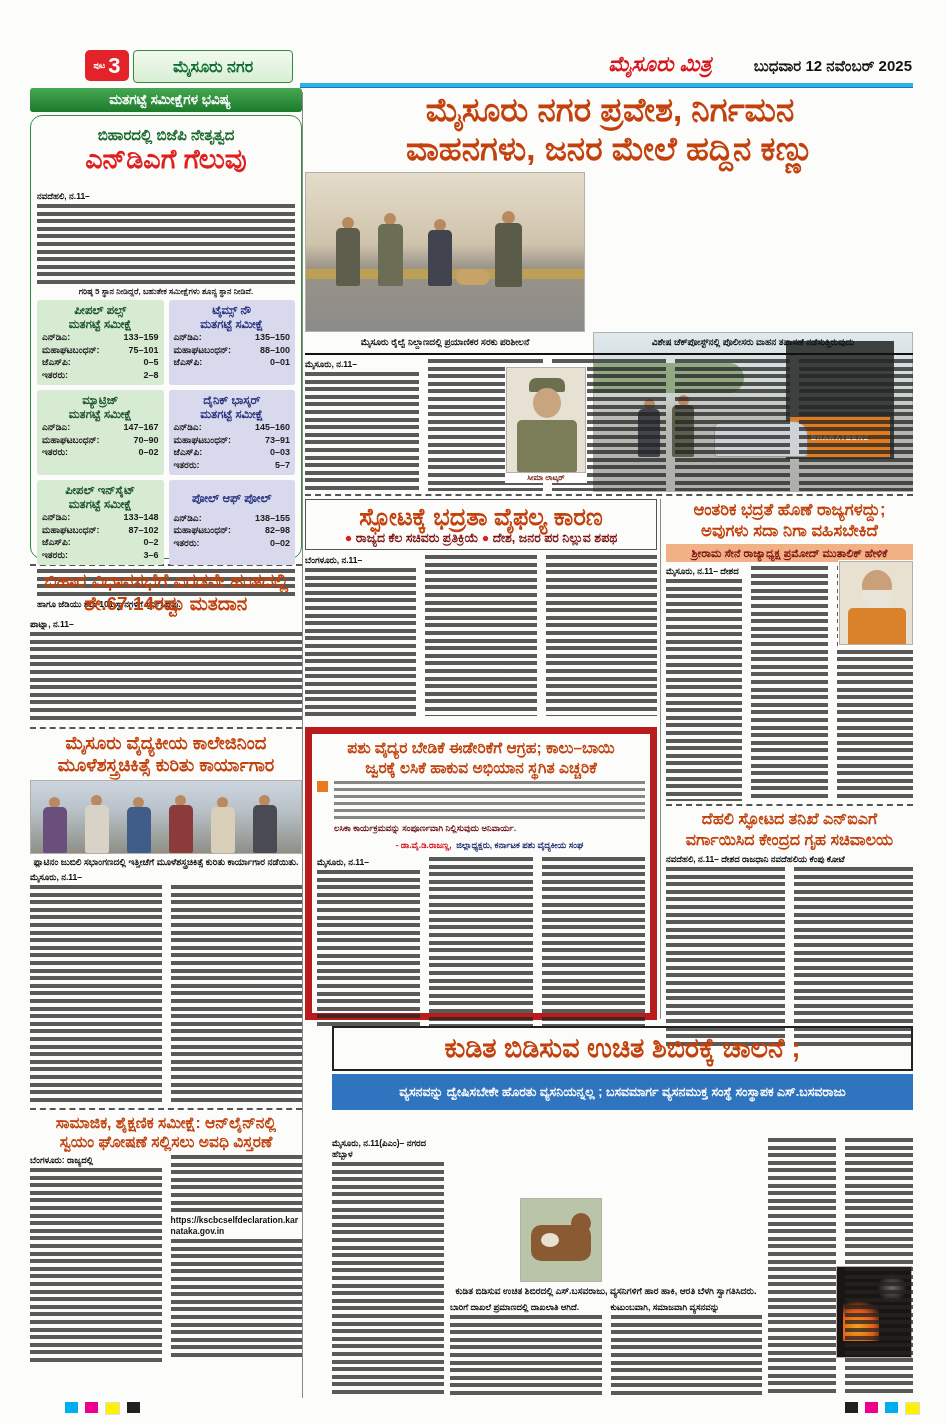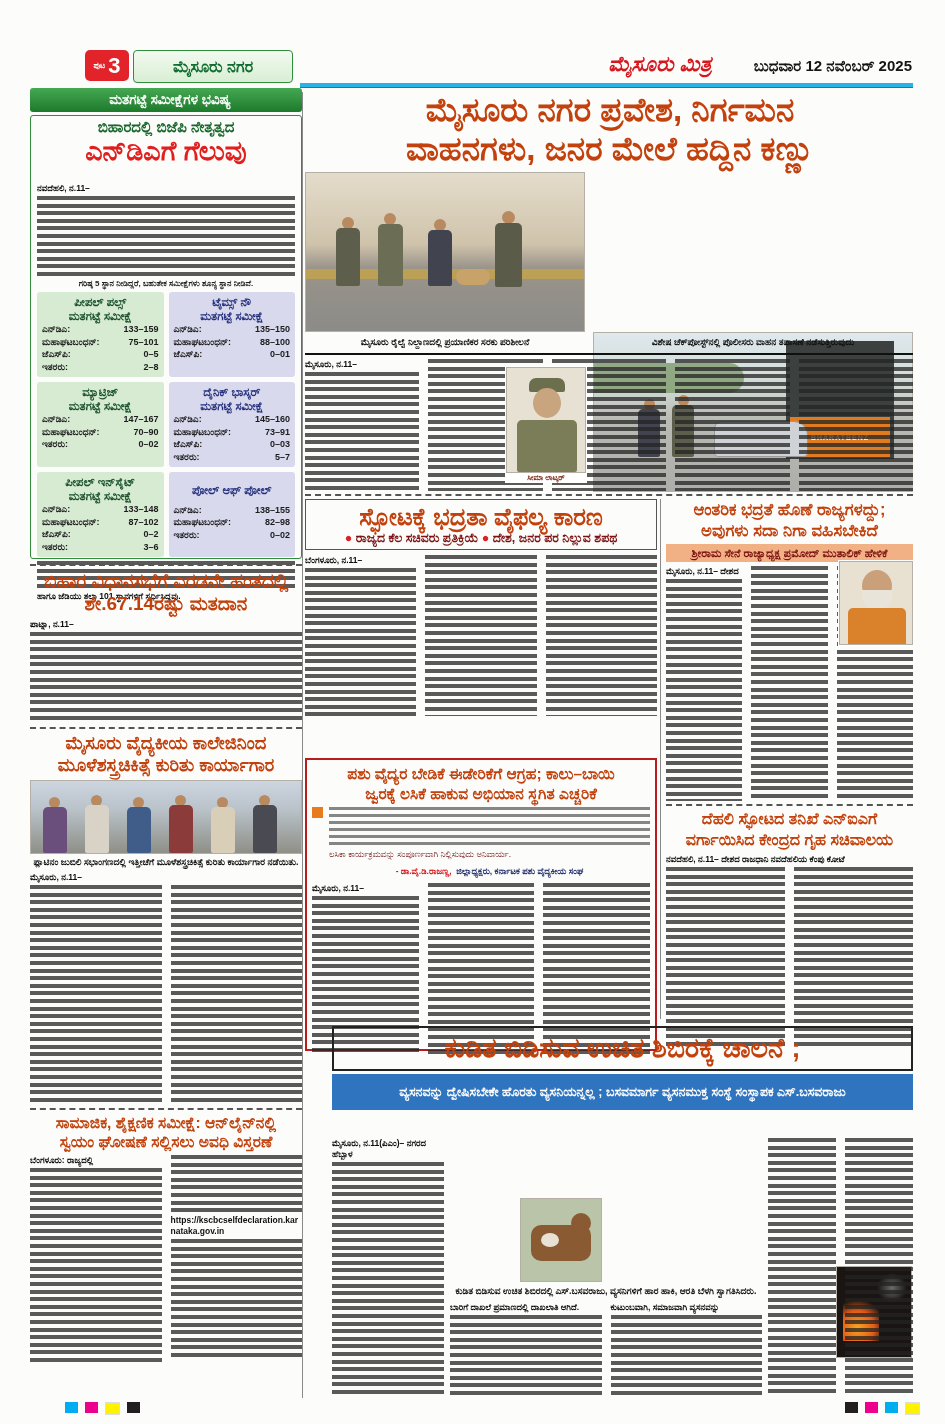--- a/index.html
+++ b/index.html
@@ -22,40 +22,40 @@
   
   .pagebox{background:#e3232a;border-radius:5px;color:#fff;display:flex;align-items:center;justify-content:center;gap:3px;}
   .secbox{background:linear-gradient(#f2faf0,#d8eed3);border:1px solid #2f8d3c;border-radius:4px;
           display:flex;align-items:center;justify-content:center;color:#0f6b2f;font-weight:bold;font-size:16px;}
   .masthead{color:#d6171e;font-weight:bold;font-style:italic;font-size:21px;text-align:center;}
   .dateline-top{font-weight:bold;font-size:15px;text-align:right;color:#141414;}
   .bluerule{background:#2ab3e6;border-bottom:1px solid #147bb5;}
   
   .strap-green{background:linear-gradient(#45a852,#1d7a2c);color:#fff;font-weight:bold;font-size:13.5px;
                display:flex;align-items:center;justify-content:center;border-radius:3px;padding-left:8px;}
-  .pollbox-wrap{border:1.5px solid #2f8d3c;border-radius:3px;box-sizing:border-box;padding:2px 6px;}
+  .pollbox-wrap{border:1.5px solid #2f8d3c;border-radius:12px;box-sizing:border-box;padding:10px 6px;}
   .kicker{color:#17672a;font-weight:bold;font-size:15px;text-align:center;line-height:18px;}
   .bigred{color:#e0201f;font-weight:bold;font-size:27px;text-align:center;line-height:30px;}
   .note{font-weight:bold;font-size:8px;line-height:10px;text-align:center;color:#222;}
   .pollgrid{display:grid;grid-template-columns:1fr 1fr;gap:5px;}
   .pbox{border-radius:3px;padding:4px 5px;box-sizing:border-box;}
   .pbox.green{background:#d7ead2;}
   .pbox.lav{background:#d9d9ee;}
   .pname{font-weight:bold;font-size:11.5px;line-height:13.5px;text-align:center;}
   .pbox.green .pname{color:#17502a;}
   .pbox.lav .pname{color:#24307c;}
   .prow{display:flex;justify-content:space-between;font-weight:bold;font-size:9px;line-height:12.5px;color:#1c1c1c;}
   
   .bullets{font-weight:bold;font-size:12.5px;color:#7c1212;text-align:center;line-height:15px;}
   .dot{color:#e02020;}
   .strap-orange{background:#f2b184;color:#7a1010;font-weight:bold;font-size:11px;display:flex;align-items:center;justify-content:center;}
   .strap-blue{background:#2f74bf;color:#fff;font-weight:bold;font-size:12.5px;display:flex;align-items:center;justify-content:center;}
   .attr-name{color:#d6171e;font-weight:bold;font-size:8.5px;}
   .attr-role{color:#23306e;font-weight:bold;font-size:8.5px;}
-  .quote-end{color:#6d1414;font-weight:normal;font-size:8.5px;line-height:11px;}
+  .quote-end{color:#6d1414;font-weight:bold;font-size:8.5px;line-height:11px;}
   .qmark{width:11px;height:11px;background:#e87b1e;display:inline-block;}
   .regrow{display:flex;gap:7px;}
   .reg{width:13px;height:11px;}
   .portrait-name{font-weight:bold;font-size:7.5px;text-align:center;color:#7a2a1a;line-height:9px;}
   .linktext{font-weight:bold;font-size:8.5px;line-height:11px;color:#111;word-break:break-all;}
 </style>
 </head>
 <body>
 
 <div class="page">
@@ -336,21 +336,21 @@
   </div>
 
   <div class="abs" style="left:838px;top:560px;width:74px;background:#fff;padding:1px;">
     <div class="photo" style="height:84px;background:#e8e0d0;">
       <div class="head" style="left:22px;top:8px;width:30px;height:32px;background:#caa07a;"></div>
       <div style="position:absolute;left:22px;top:28px;width:30px;height:20px;background:#e8e4da;border-radius:0 0 14px 14px;"></div>
       <div class="person" style="left:8px;top:46px;width:58px;height:38px;background:#d9822b;"></div>
     </div>
   </div>
 
-  <div class="abs" style="left:305px;top:758px;width:352px;height:293px;border:2px solid #b91c1c;box-sizing:border-box;padding:4px 5px;">
+  <div class="abs" style="left:305px;top:727px;width:352px;height:293px;border:7px solid #b91c1c;box-sizing:border-box;padding:4px 5px;">
     <div class="hl" style="font-size:15.5px;line-height:19.5px;">
       <div>ಪಶು ವೈದ್ಯರ ಬೇಡಿಕೆ ಈಡೇರಿಕೆಗೆ ಆಗ್ರಹ; ಕಾಲು–ಬಾಯಿ</div>
       <div>ಜ್ವರಕ್ಕೆ ಲಸಿಕೆ ಹಾಕುವ ಅಭಿಯಾನ ಸ್ಥಗಿತ ಎಚ್ಚರಿಕೆ</div>
     </div>
     <div style="margin-top:4px;display:flex;gap:6px;">
       <span class="qmark"></span>
       <div style="flex:1;">
         <div class="gsoft" style="height:42px;"></div>
         <div class="quote-end">ಲಸಿಕಾ ಕಾರ್ಯಕ್ರಮವನ್ನು ಸಂಪೂರ್ಣವಾಗಿ ನಿಲ್ಲಿಸುವುದು ಅನಿವಾರ್ಯ.</div>
         <div style="text-align:center;">

